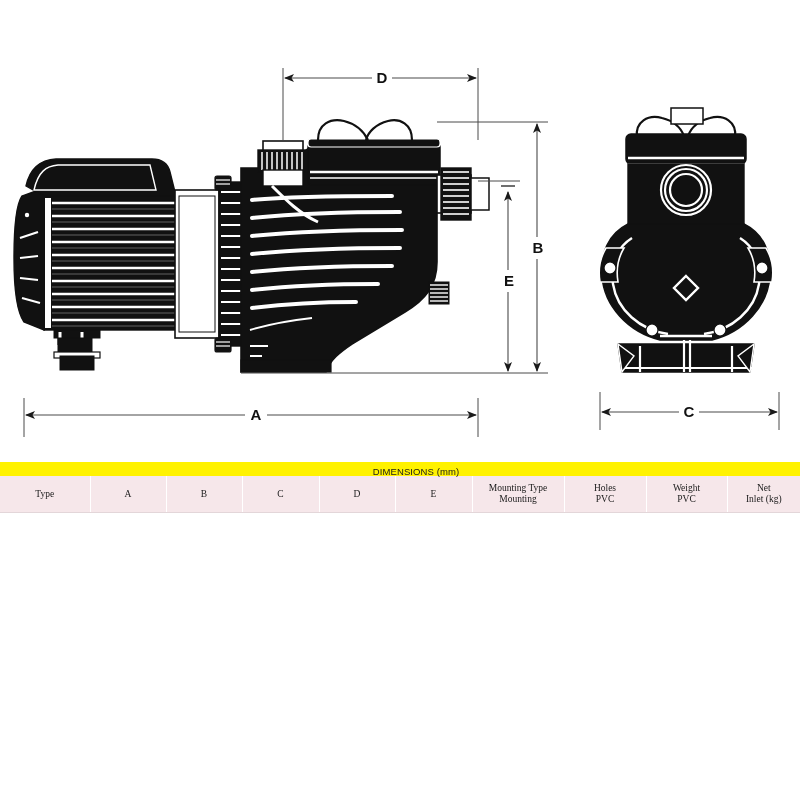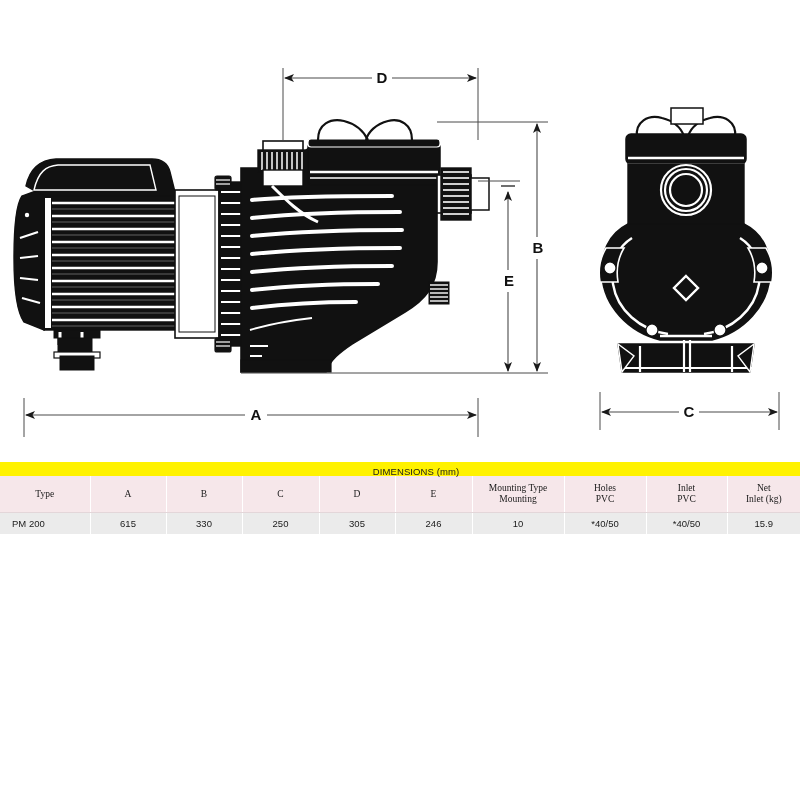--- a/index.html
+++ b/index.html
@@ -431,39 +431,27 @@
           </th>
           <th>
             <span>Mounting Type</span><br>
             <span>Mounting</span>
           </th>
           <th>
             <span>Holes</span><br>
             <span>PVC</span>
           </th>
           <th>
-            <span>Inlet</span><br>
+            <span>Weight</span><br>
             <span>PVC</span>
           </th>
           <th>
             <span>Net</span><br>
             <span>Inlet (kg)</span>
           </th>
         </tr>
       </thead>
       <tbody>
-        <tr>
-          <td class="type-cell">PM 200</td>
-          <td>615</td>
-          <td>330</td>
-          <td>250</td>
-          <td>305</td>
-          <td>246</td>
-          <td>10</td>
-          <td>*40/50</td>
-          <td>*40/50</td>
-          <td>15.9</td>
-        </tr>
       </tbody>
     </table>
   </div>
 
 </div>
 
 </body></html>

